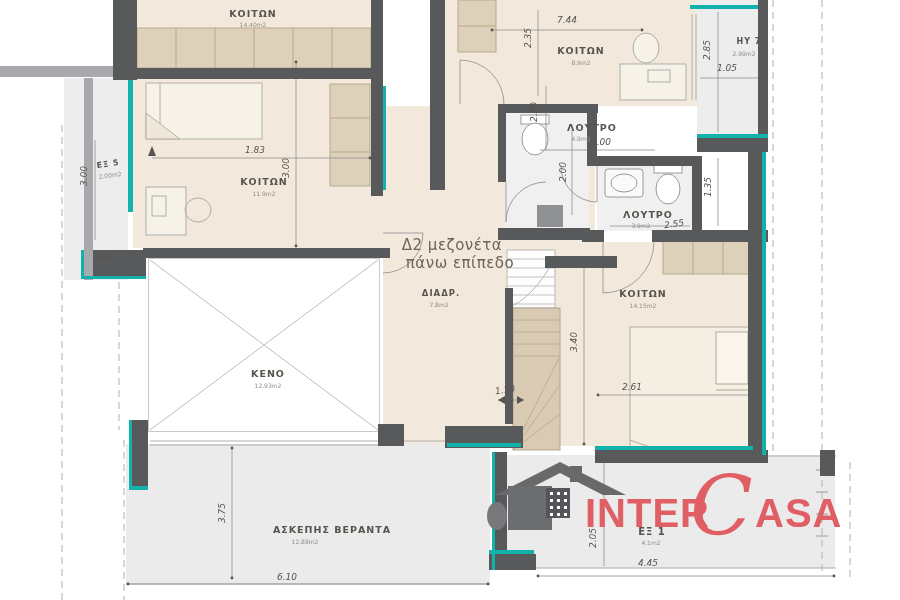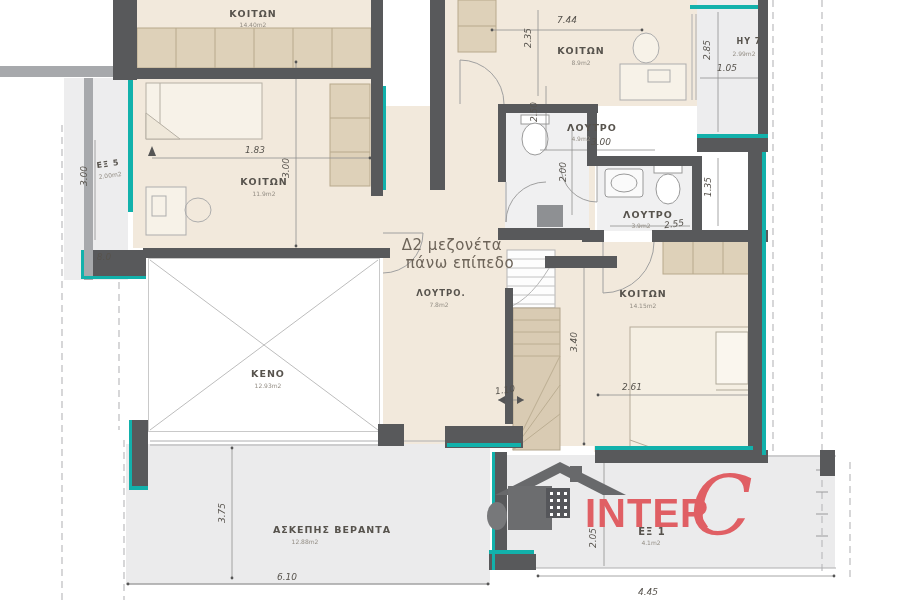--- a/index.html
+++ b/index.html
@@ -233,21 +233,21 @@
 
   <div class="lbl" style="left:592px;top:127px">ΛΟΥΤΡΟ</div>
   <div class="sub" style="left:581px;top:138px">4.9m2</div>
 
   <div class="lbl" style="left:648px;top:214px">ΛΟΥΤΡΟ</div>
   <div class="sub" style="left:641px;top:225px">3.9m2</div>
 
   <div class="lbl" style="left:643px;top:293px">ΚΟΙΤΩΝ</div>
   <div class="sub" style="left:643px;top:305px">14.15m2</div>
 
-  <div class="lbl" style="left:441px;top:293px;font-size:8.5px">ΛΟΥΤΡΟ.</div>
+  <div class="lbl" style="left:441px;top:293px;font-size:8.5px">ΔΙΑΔΡ.</div>
   <div class="sub" style="left:439px;top:304px">7.8m2</div>
 
   <div class="lbl" style="left:268px;top:373px">ΚΕΝΟ</div>
   <div class="sub" style="left:268px;top:385px">12.93m2</div>
 
   <div class="lbl" style="left:332px;top:529px">ΑΣΚΕΠΗΣ ΒΕΡΑΝΤΑ</div>
   <div class="sub" style="left:305px;top:541px">12.88m2</div>
 
   <div class="lbl" style="left:108px;top:164px;transform:translate(-50%,-50%) rotate(-8deg);font-size:8px">ΕΞ 5</div>
   <div class="sub" style="left:110px;top:175px;transform:translate(-50%,-50%) rotate(-8deg)">2.00m2</div>
@@ -270,21 +270,21 @@
   <div class="dim dimv" style="left:708px;top:187px">1.35</div>
   <div class="dim dimt" style="left:674px;top:224px">2.55</div>
   <div class="dim dimv" style="left:574px;top:342px">3.40</div>
   <div class="dim" style="left:632px;top:387px">2.61</div>
   <div class="dim dimt" style="left:505px;top:390px">1.10</div>
   <div class="dim dimv" style="left:84px;top:176px">3.00</div>
   <div class="dim" style="left:104px;top:257px">8.0</div>
   <div class="dim dimv" style="left:222px;top:513px">3.75</div>
   <div class="dim" style="left:287px;top:577px">6.10</div>
   <div class="dim dimv" style="left:593px;top:538px">2.05</div>
-  <div class="dim" style="left:648px;top:592px">4.45</div>
+  <div class="dim" style="left:648px;top:563px">4.45</div>
 
   <div style="position:absolute;left:0;top:0;z-index:5;width:900px;height:600px;pointer-events:none">
     <svg width="900" height="600" viewBox="0 0 900 600" style="position:absolute;left:0;top:0">
       <path d="M495,495 L560,462 L626,495 L603,495 L560,473 L517,495 Z" fill="#68696b"></path>
       <rect x="570" y="466" width="12" height="16" fill="#68696b"></rect>
       <rect x="508" y="486" width="44" height="44" fill="#6c6d6f"></rect>
       <ellipse cx="497" cy="516" rx="10" ry="14" fill="#77787a"></ellipse>
       <rect x="546" y="488" width="24" height="30" fill="#55565a"></rect>
       <g fill="#ffffff">
         <rect x="550" y="492" width="3" height="3"></rect>
@@ -296,15 +296,16 @@
         <rect x="550" y="506" width="3" height="3"></rect>
           <rect x="557" y="506" width="3" height="3"></rect>
           <rect x="564" y="506" width="3" height="3"></rect>
         <rect x="550" y="513" width="3" height="3"></rect>
           <rect x="557" y="513" width="3" height="3"></rect>
           <rect x="564" y="513" width="3" height="3"></rect>
       </g>
     </svg>
     <span class="logo-inter" style="left:585px;top:491px">INTER</span>
     <span class="logo-c" style="left:690px;top:466px">C</span>
+    <span class="logo-asa" style="left:755px;top:491px">ASA</span>
   </div>
 
 </div>
 
 </body></html>

